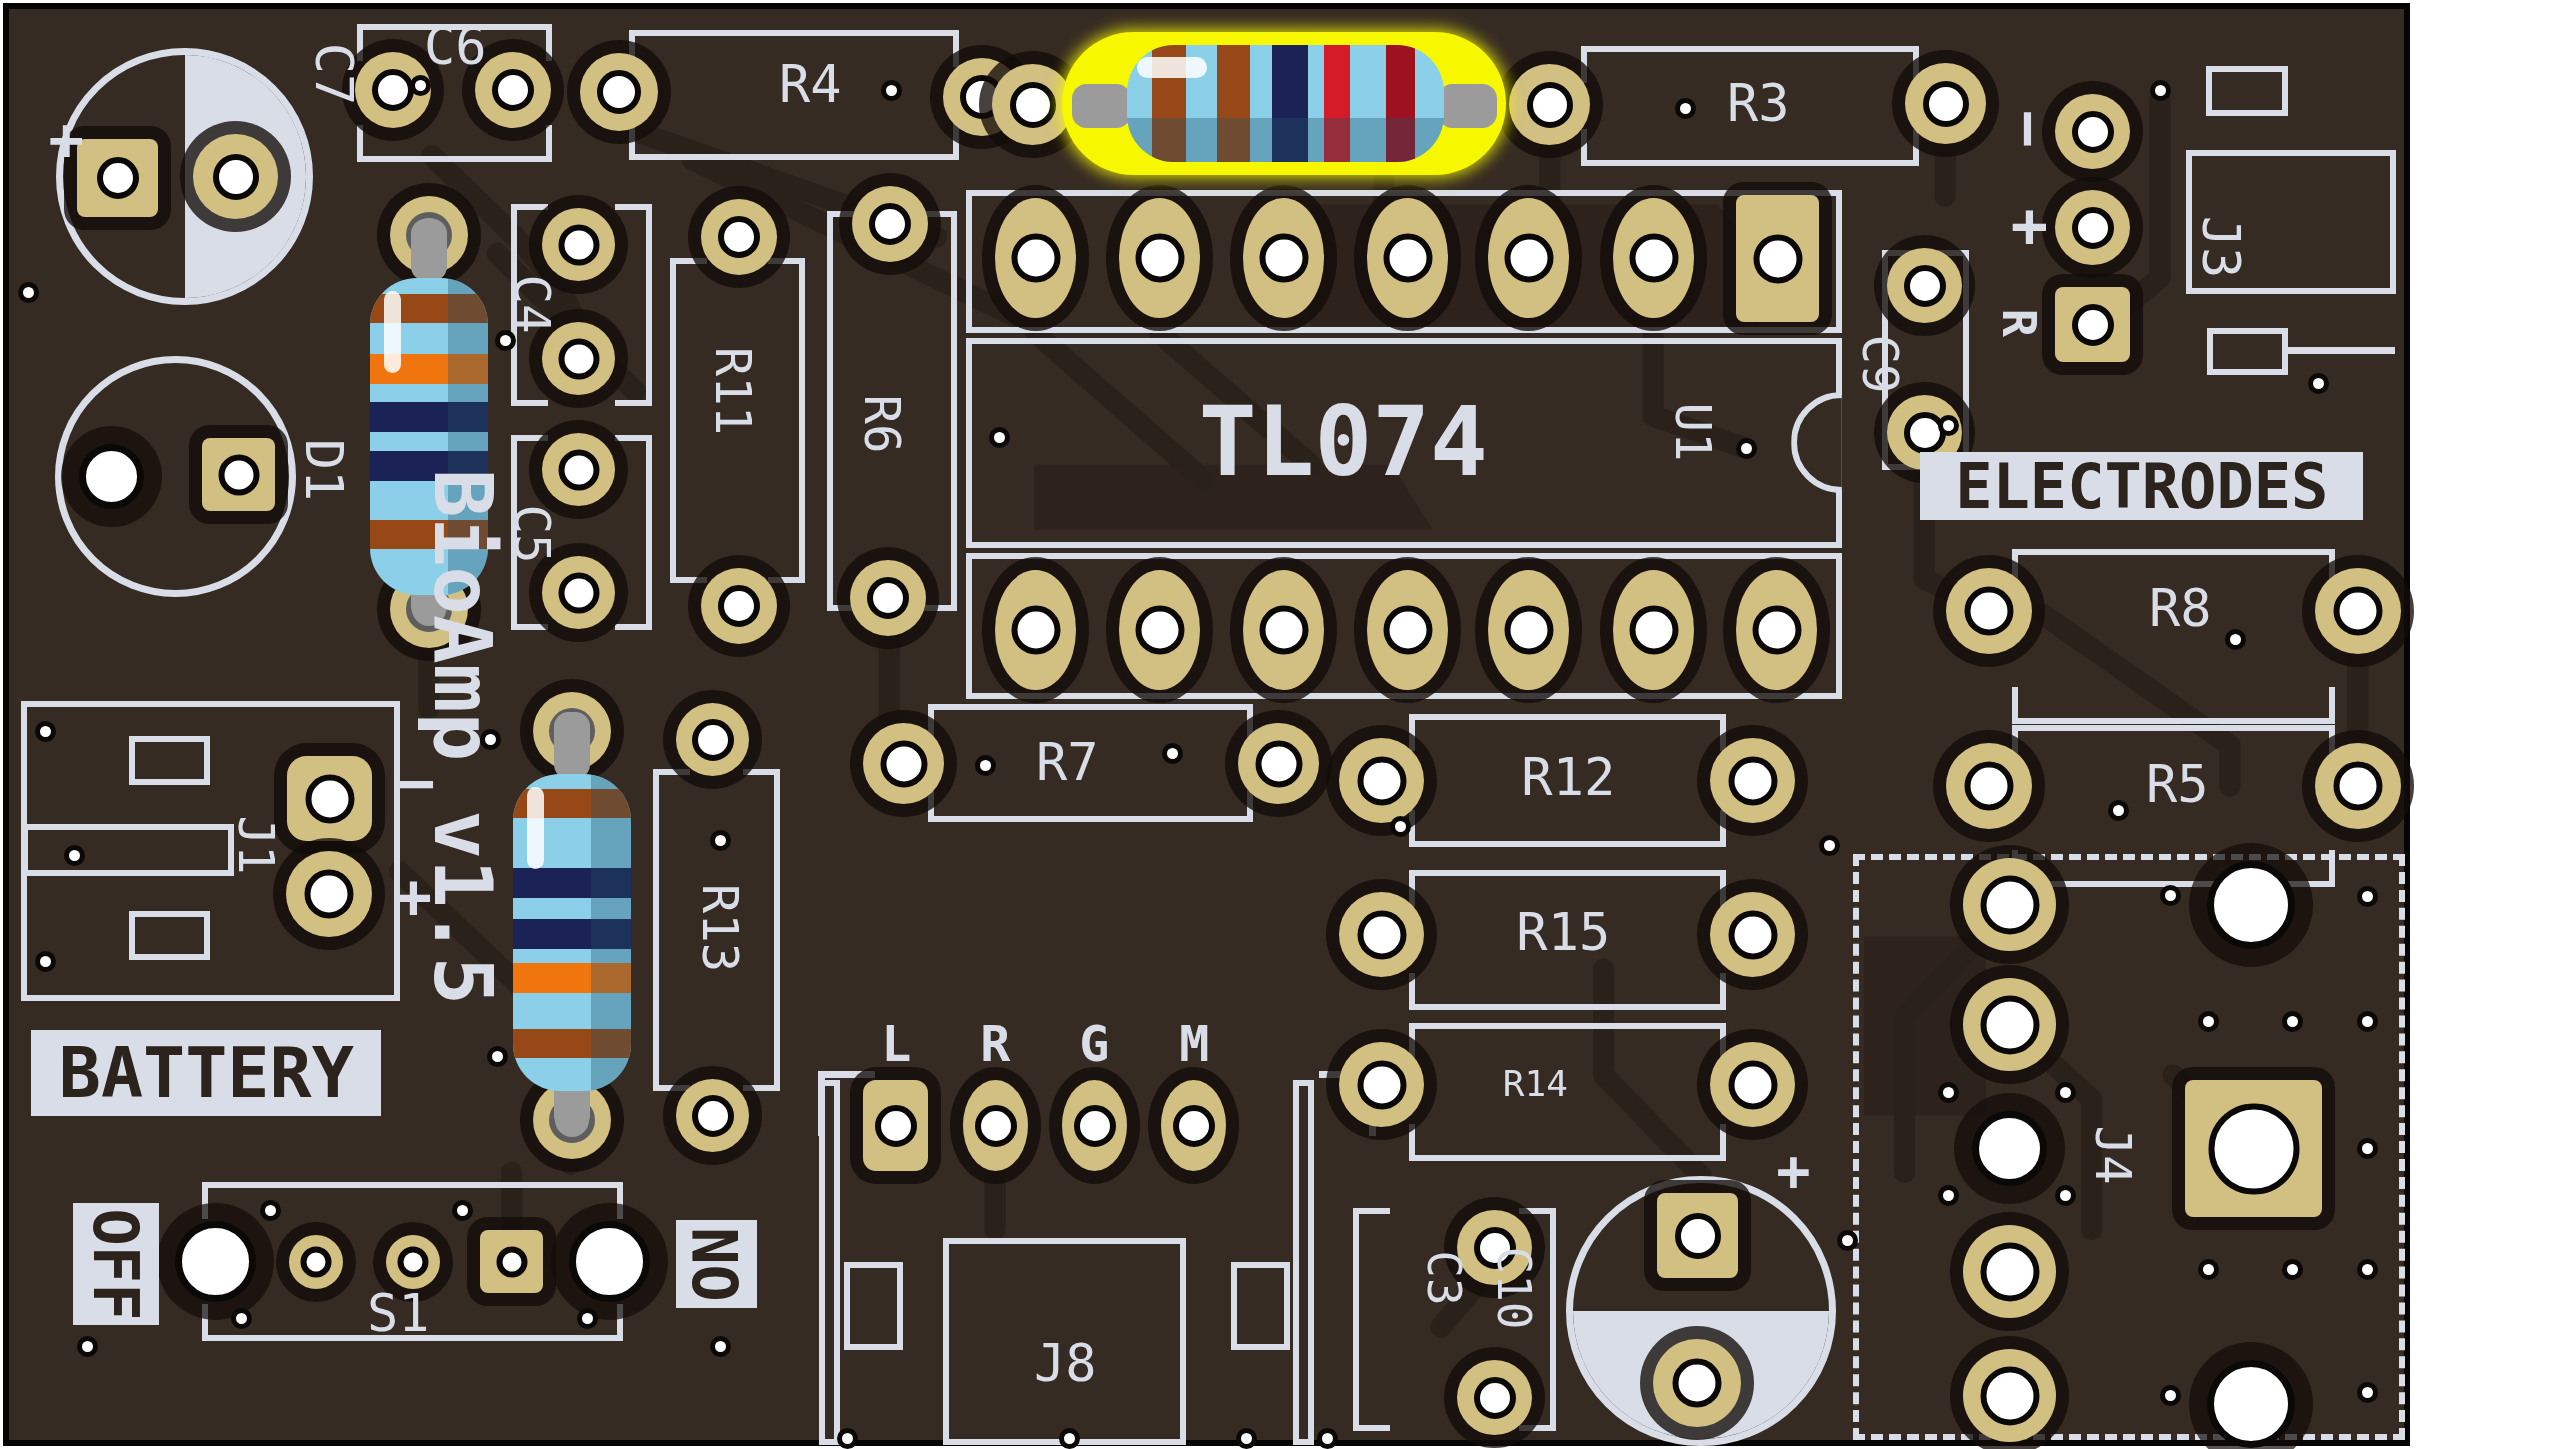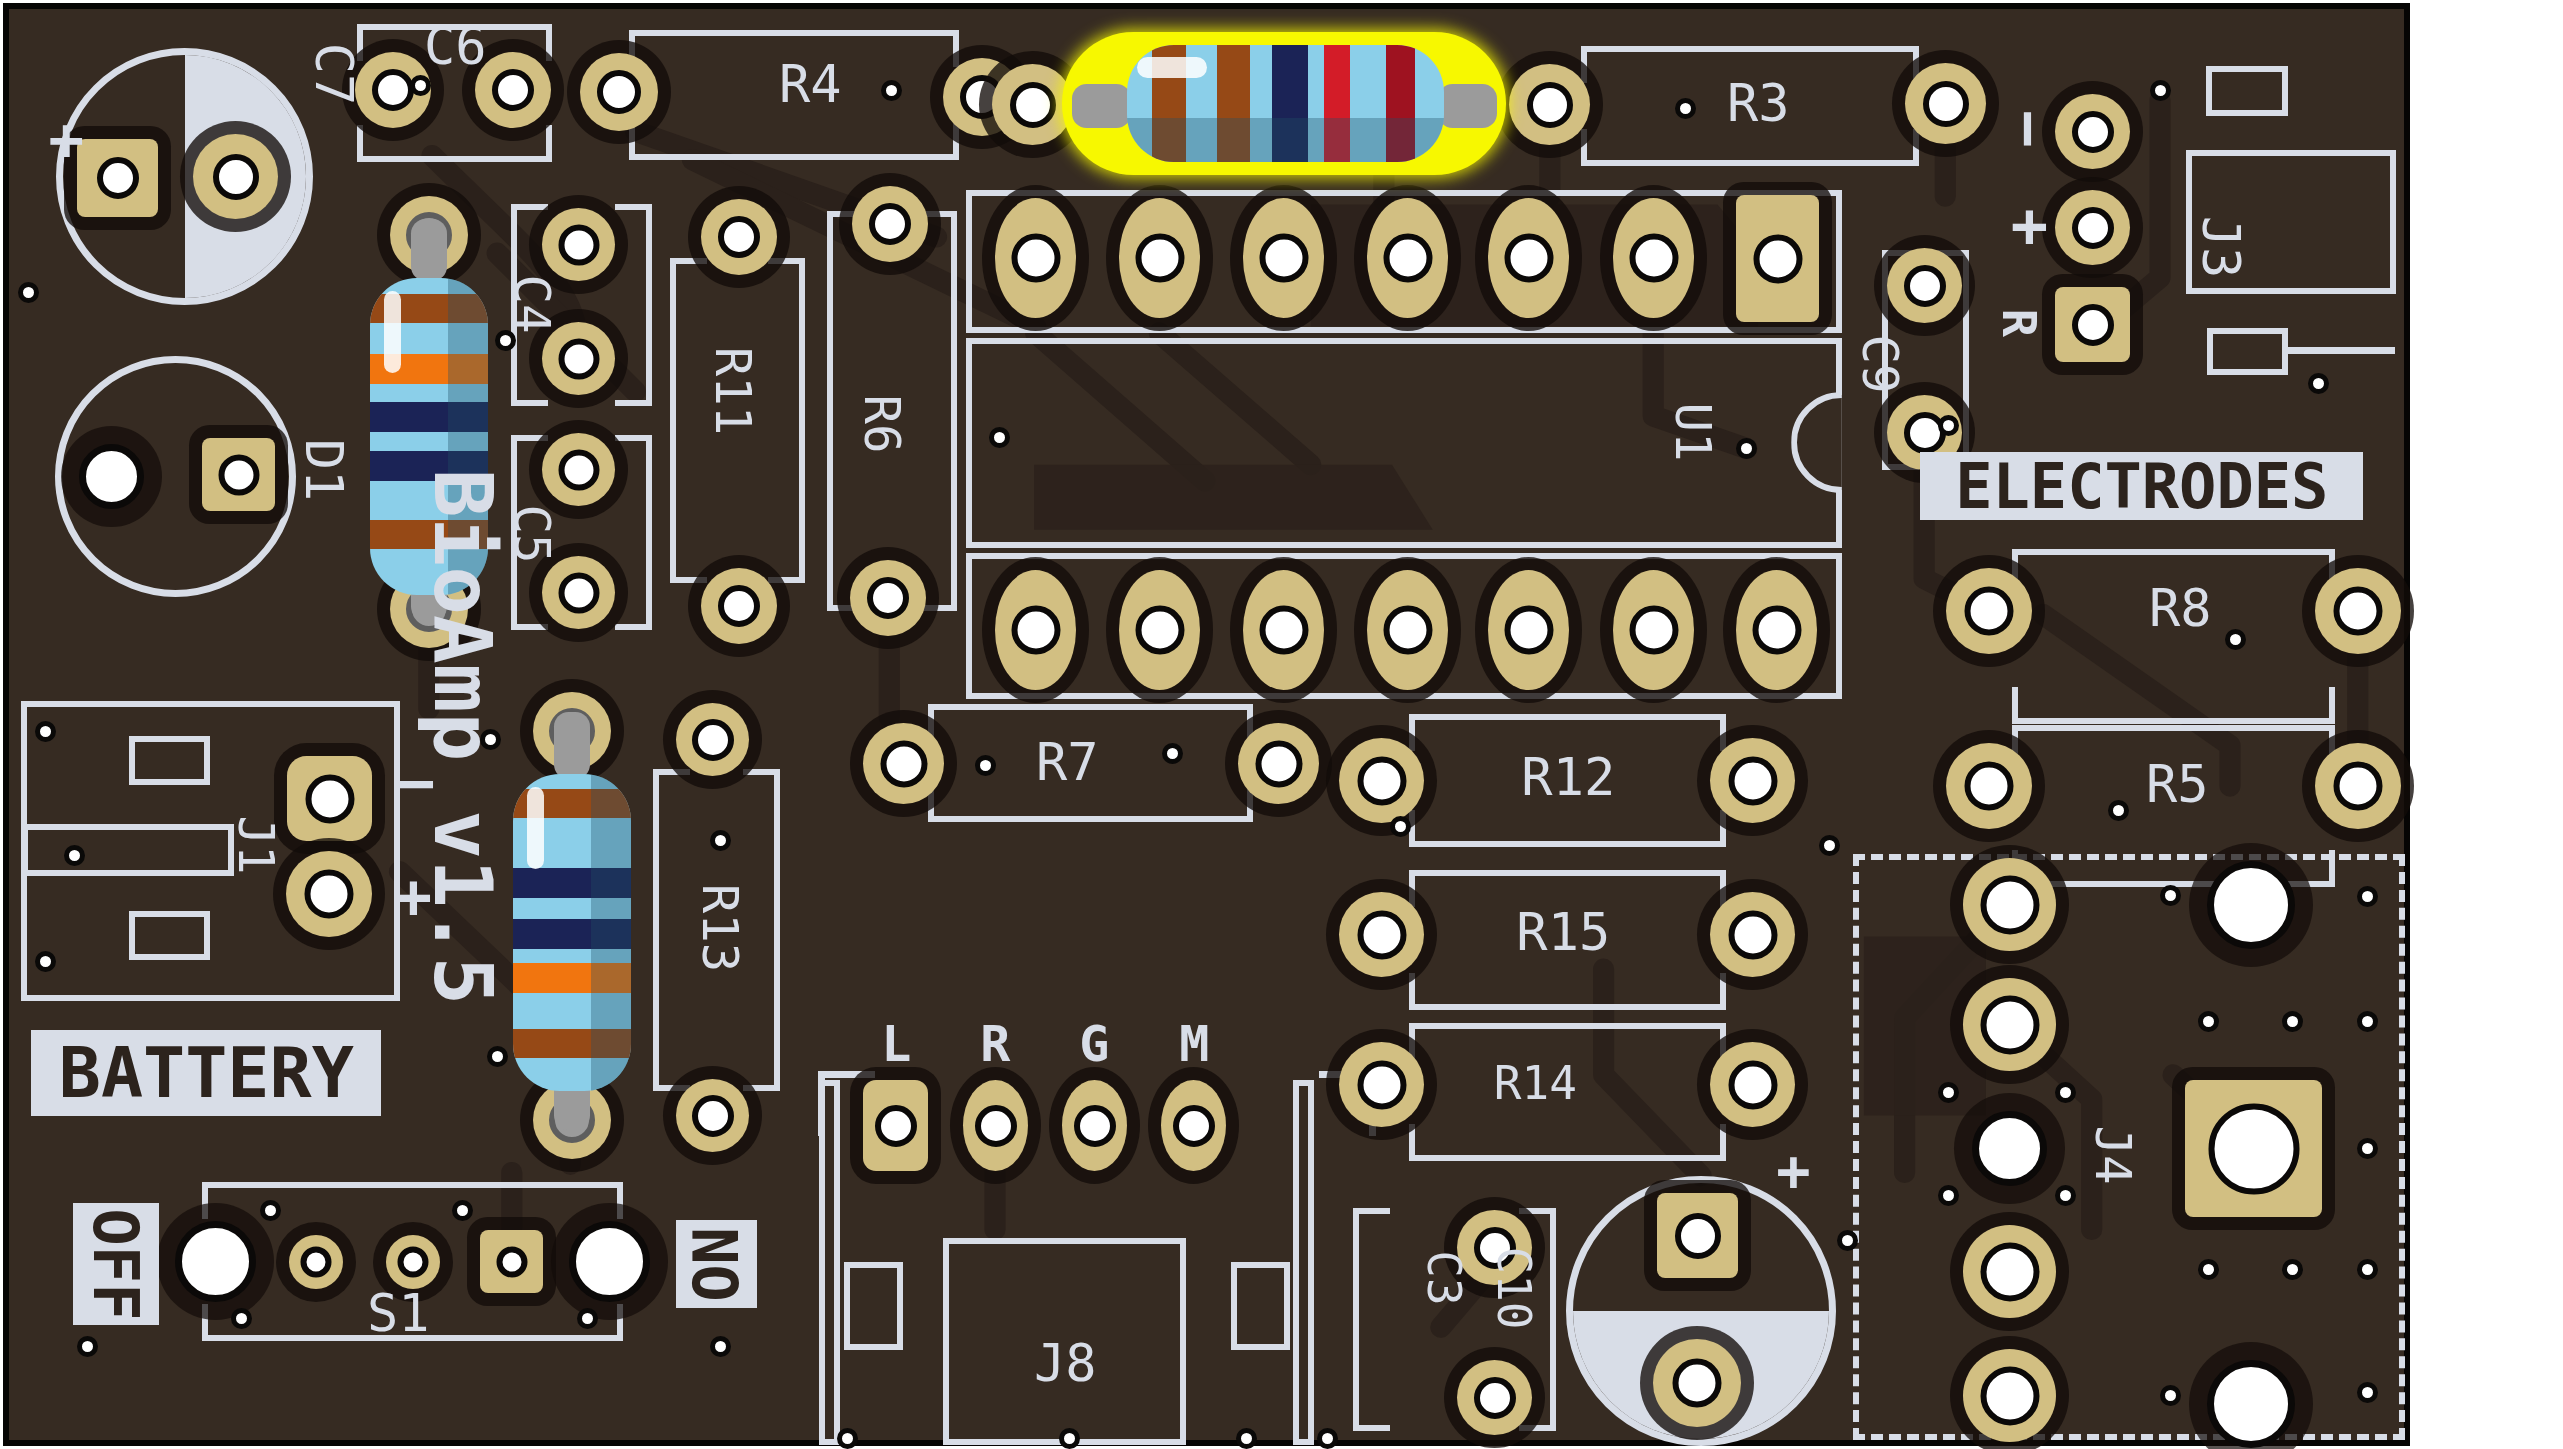--- a/index.html
+++ b/index.html
@@ -487,30 +487,31 @@
       </div>
       <div class="abs lbl r90" style="left: 325px; top: 65px; font-size: 52px;">C7</div>
       <div class="abs lbl" style="left: 446px; top: 37px; font-size: 52px;">C6</div>
       <div class="abs lbl" style="left: 801px; top: 75px; font-size: 52px;">R4</div>
       <div class="abs lbl" style="left: 1749px; top: 94px; font-size: 52px;">R3</div>
       <div class="abs lbl r90" style="left: 315px; top: 461px; font-size: 52px;">D1</div>
       <div class="abs lbl r90" style="left: 522px; top: 295px; font-size: 49px;">C4</div>
       <div class="abs lbl r90" style="left: 522px; top: 525px; font-size: 49px;">C5</div>
       <div class="abs lbl r90" style="left: 723px; top: 382px; font-size: 49px;">R11</div>
       <div class="abs lbl r90" style="left: 872px; top: 415px; font-size: 49px;">R6</div>
+      <div class="abs lbl" style="left: 1334px; top: 433px; font-size: 96px; font-weight: bold;">TL074</div>
       <div class="abs lbl r90" style="left: 1683px; top: 423px; font-size: 49px;">U1</div>
       <div class="abs lbl r90" style="left: 1870px; top: 355px; font-size: 49px;">C9</div>
       <div class="abs lbl r90" style="left: 2212px; top: 238px; font-size: 52px;">J3</div>
       <div class="abs lbl r90" style="left: 246px; top: 836px; font-size: 49px;">J1</div>
       <div class="abs lbl r90" style="left: 454px; top: 728px; font-size: 81px; font-weight: bold;">BioAmp v1.5</div>
       <div class="abs lbl r90" style="left: 710px; top: 919px; font-size: 49px;">R13</div>
       <div class="abs lbl" style="left: 1058px; top: 753px; font-size: 52px;">R7</div>
       <div class="abs lbl" style="left: 1559px; top: 768px; font-size: 52px;">R12</div>
       <div class="abs lbl" style="left: 1554px; top: 923px; font-size: 52px;">R15</div>
-      <div class="abs lbl" style="left: 1526px; top: 1074px; font-size: 46px;">R14</div>
+      <div class="abs lbl" style="left: 1526px; top: 1074px; font-size: 36px;">R14</div>
       <div class="abs lbl" style="left: 2171px; top: 599px; font-size: 52px;">R8</div>
       <div class="abs lbl" style="left: 2168px; top: 775px; font-size: 52px;">R5</div>
       <div class="abs lbl r90" style="left: 2103px; top: 1146px; font-size: 49px;">J4</div>
       <div class="abs lbl" style="left: 1056px; top: 1354px; font-size: 52px;">J8</div>
       <div class="abs lbl" style="left: 389px; top: 1304px; font-size: 52px;">S1</div>
       <div class="abs lbl r90" style="left: 1435px; top: 1269px; font-size: 46px;">C3</div>
       <div class="abs lbl r90" style="left: 1505px; top: 1279px; font-size: 46px;">C10</div>
       <div class="abs lbl" style="left: 887px; top: 1035px; font-size: 50px; font-weight: bold;">L</div>
       <div class="abs lbl" style="left: 986px; top: 1035px; font-size: 50px; font-weight: bold;">R</div>
       <div class="abs lbl" style="left: 1085px; top: 1035px; font-size: 50px; font-weight: bold;">G</div>

